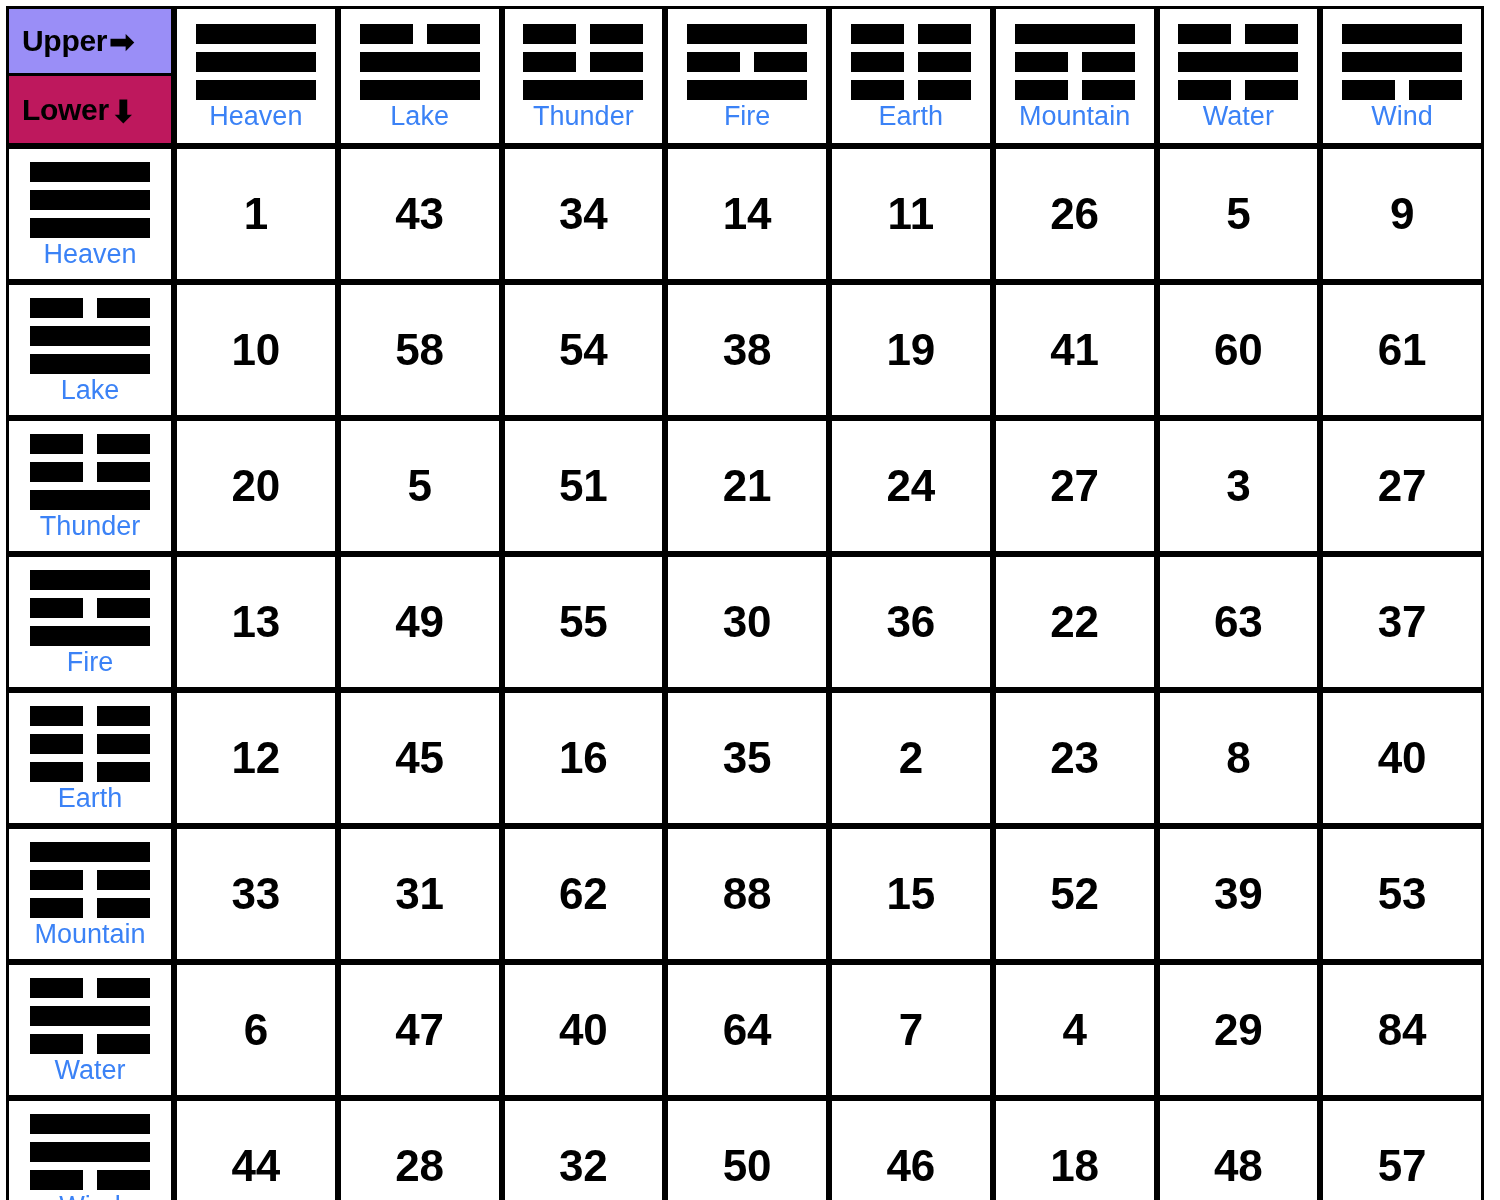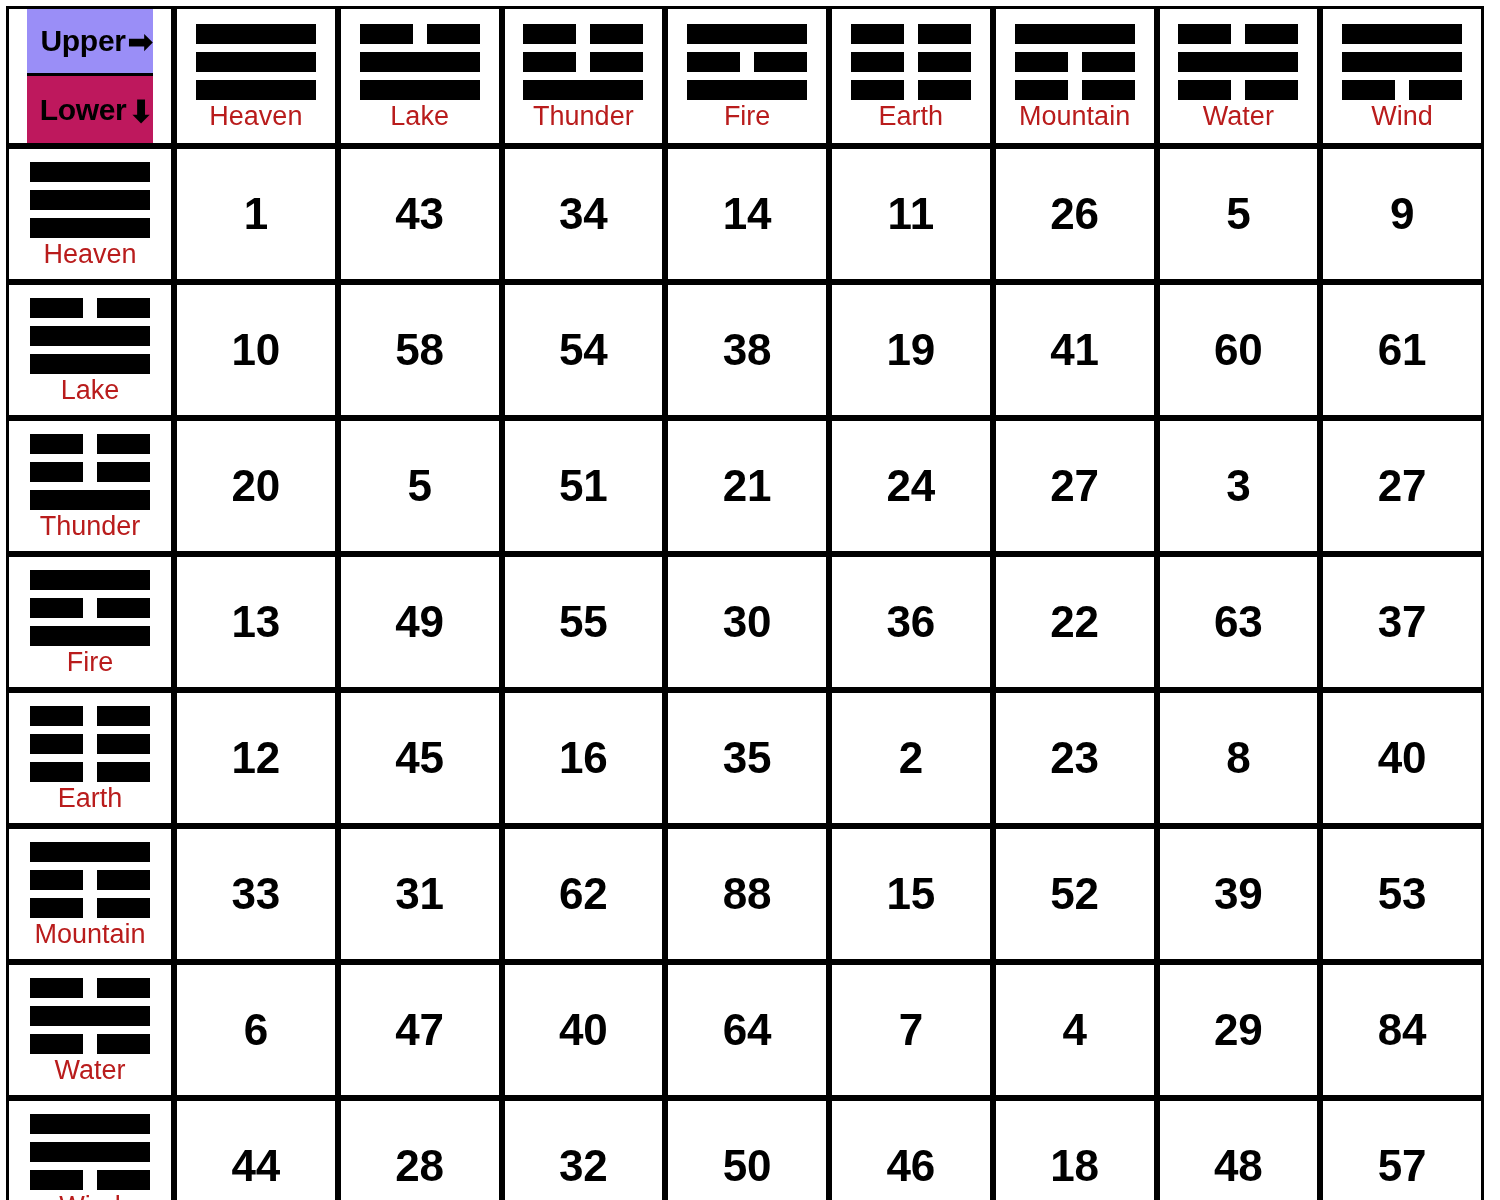--- a/index.html
+++ b/index.html
@@ -46,21 +46,20 @@
   td.corner-cell {
     padding: 0;
     background: #000000;
     height: 134px;
   }
   .corner-inner {
     display: flex;
     flex-direction: column;
     height: 134px;
     width: 100%;
-    align-items: center;
   }
   .corner-half {
     flex: 1 1 50%;
     display: flex;
     align-items: center;
     justify-content: flex-start;
     box-sizing: border-box;
     padding-left: 13px;
     font-weight: bold;
     font-size: 30px;
@@ -132,21 +131,21 @@
   .trigram .line.yin::after {
     content: "";
     display: block;
     width: 53px;
     height: 100%;
     background: #000000;
   }
 
   .trigram-name {
     font-size: 27px;
-    color: #b91c1c;
+    color: #3b82f6;
     line-height: 1.05;
     white-space: nowrap;
   }
 
   
   td.hex-cell {
     text-align: center;
     font-size: 44px;
     font-weight: bold;
     color: #000000;

